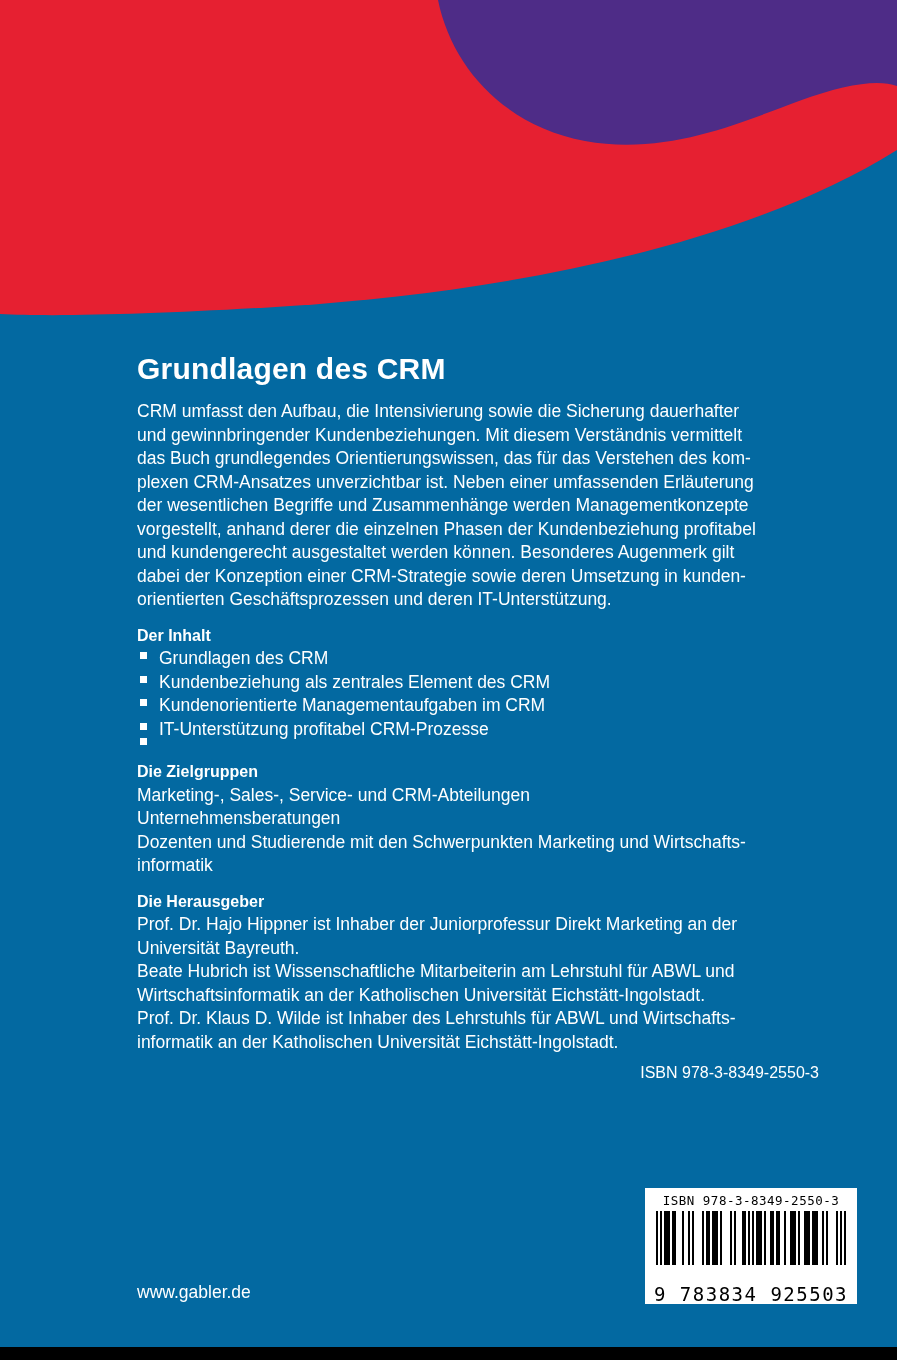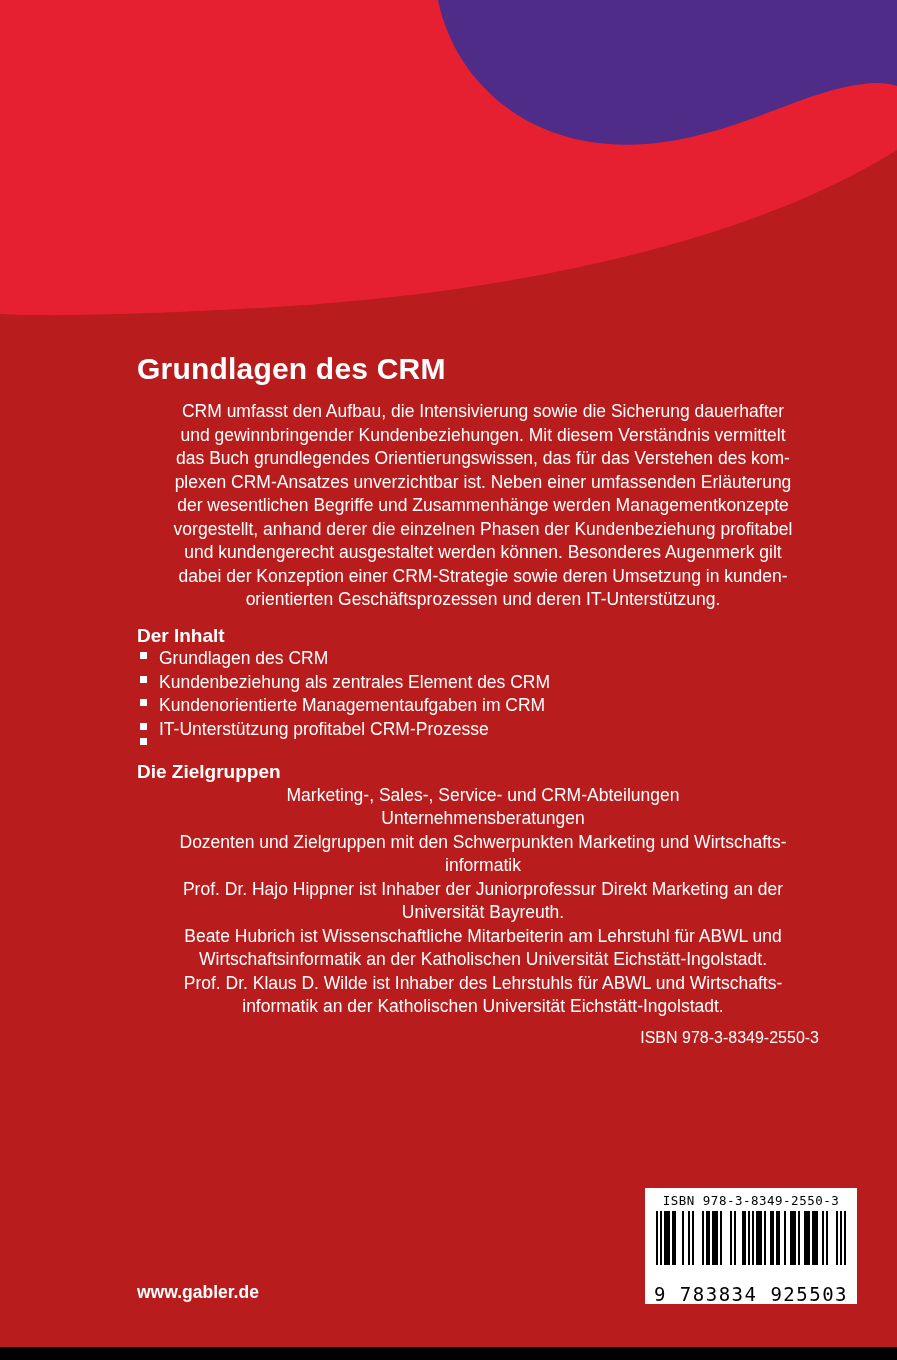--- a/index.html
+++ b/index.html
@@ -11,24 +11,24 @@
     color:#fff;
   }
   .header-svg{position:absolute;top:0;left:0;display:block;}
   .content{
     position:absolute;left:137px;top:352px;width:692px;
   }
   .book-title{
     font-size:30px;font-weight:bold;margin:0 0 14px 0;letter-spacing:0.2px;
   }
   .body-text{
-    font-size:17.5px;line-height:23.5px;white-space:pre-line;margin:0;text-align:center;
+    font-size:17.5px;line-height:23.5px;white-space:pre-line;margin:0;
   }
   .section-heading{
-    font-size:19px;font-weight:bold;line-height:23.5px;margin:12px 0 0 0;
+    font-size:16px;font-weight:bold;line-height:23.5px;margin:12px 0 0 0;
   }
   .bullet-list{margin:0;padding:0;list-style:none;}
   .bullet-row{display:flex;align-items:baseline;line-height:23.5px;font-size:17.5px;}
   .bullet-square{
     width:7px;height:7px;background:#fff;flex:0 0 7px;
     margin-right:12px;margin-left:3px;position:relative;top:-3px;align-self:center;
   }
   .isbn-line{
     font-size:16px;text-align:right;margin-top:10px;padding-right:10px;
   }
@@ -44,30 +44,30 @@
   .barcode-bars{
     display:flex;flex-direction:row;height:54px;
   }
   .module{width:2px;height:54px;}
   .module.black{background:#000;}
   .barcode-number{
     font-family:"DejaVu Sans Mono",monospace;font-size:19px;letter-spacing:1.5px;
     margin-top:18px;white-space:nowrap;
   }
   .website{
-    position:absolute;left:137px;top:1282px;font-size:17.5px;font-weight:bold;
+    position:absolute;left:137px;top:1282px;font-size:17.5px;font-weight:normal;
   }
   .bottom-bar{
     position:absolute;left:0;bottom:0;width:100%;height:13px;background:#000;
   }
 </style>
 </head>
 <body>
 
-<div class="page" style="background:#b91c1c;">
+<div class="page" style="background:#0369a1;">
 
   <svg class="header-svg" width="897" height="345" viewBox="0 0 897 345" aria-hidden="true">
     <path d="M0,0 H897 V150 C740,248 500,292 290,306 C165,314 55,317 0,314 Z" fill="#e62031"></path>
     <path d="M438,0 C452,68 505,126 585,141 C668,156 744,121 799,101 C845,84 878,79 897,86 L897,0 Z" fill="#4e2c87"></path>
   </svg>
 
   <div class="content">
 
     <h1 class="book-title">Grundlagen des CRM</h1>
 
@@ -100,23 +100,24 @@
         <span>IT-Unterstützung profitabel CRM-Prozesse</span>
       </div>
       <div class="bullet-row">
         <span class="bullet-square"></span>
       </div>
     </div>
 
     <h2 class="section-heading">Die Zielgruppen</h2>
     <p class="body-text">Marketing-, Sales-, Service- und CRM-Abteilungen
 Unternehmensberatungen
-Dozenten und Zielgruppen mit den Schwerpunkten Marketing und Wirtschafts-
+Dozenten und Studierende mit den Schwerpunkten Marketing und Wirtschafts-
 informatik</p>
 
+    <h2 class="section-heading">Die Herausgeber</h2>
     <p class="body-text">Prof. Dr. Hajo Hippner ist Inhaber der Juniorprofessur Direkt Marketing an der
 Universität Bayreuth.
 Beate Hubrich ist Wissenschaftliche Mitarbeiterin am Lehrstuhl für ABWL und
 Wirtschaftsinformatik an der Katholischen Universität Eichstätt-Ingolstadt.
 Prof. Dr. Klaus D. Wilde ist Inhaber des Lehrstuhls für ABWL und Wirtschafts-
 informatik an der Katholischen Universität Eichstätt-Ingolstadt.</p>
 
     <div class="isbn-line">ISBN 978-3-8349-2550-3</div>
   </div>
 

